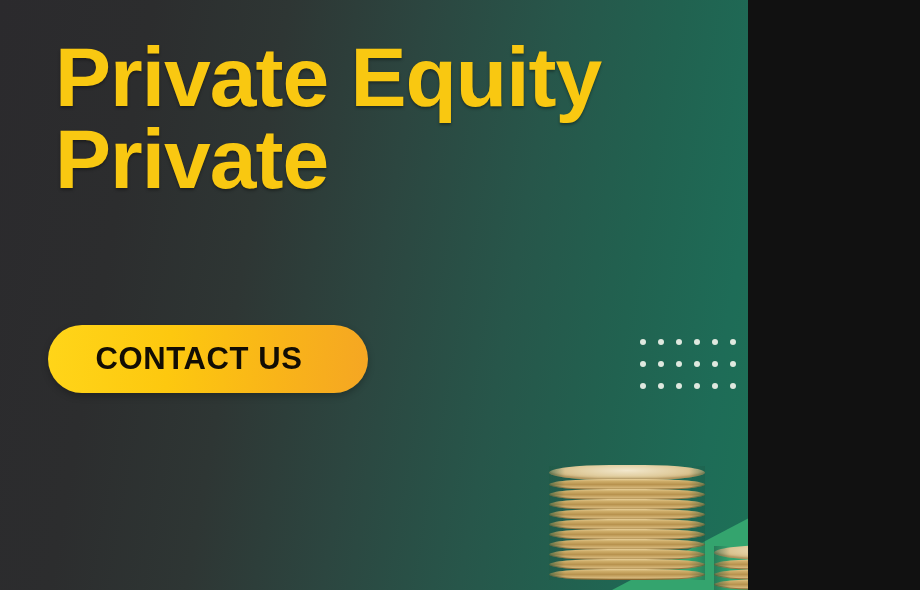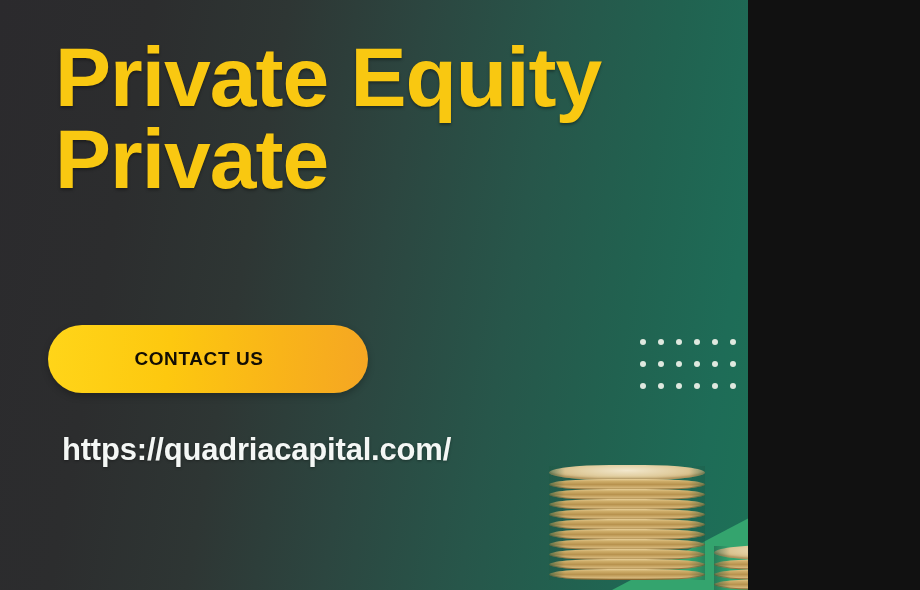--- a/index.html
+++ b/index.html
@@ -95,21 +95,21 @@
 
   .cta-button {
     position:absolute;
     left:48px; top:325px;
     width:320px; height:68px;
     border:none;
     border-radius:34px;
     background:linear-gradient(95deg, #ffd519 0%, #fdc80f 38%, #f9b419 72%, #f5a623 100%);
     color:#120d04;
     font-family:"Liberation Sans", sans-serif;
-    font-size:19px;
+    font-size:31px;
     font-weight:bold;
     letter-spacing:0.6px;
     text-align:center;
     padding-right:18px;
     cursor:pointer;
     box-shadow:0 3px 7px rgba(0,0,0,0.25);
   }
 
   .site-url {
     position:absolute;
@@ -193,21 +193,20 @@
       <i></i>
     </div>
 
   <h1 class="headline">
     <span class="ln">Private Equity</span>
     <span class="ln">Private</span>
   </h1>
 
   <button class="cta-button">CONTACT US</button>
 
-  <a class="site-url" href="#">https://quadriacapital.com/</a>
 
   <div class="coin-stack" id="stack-tall">
       <div class="coin top"></div>
       <div class="coin"></div>
       <div class="coin"></div>
       <div class="coin"></div>
       <div class="coin"></div>
       <div class="coin"></div>
       <div class="coin"></div>
       <div class="coin"></div>

